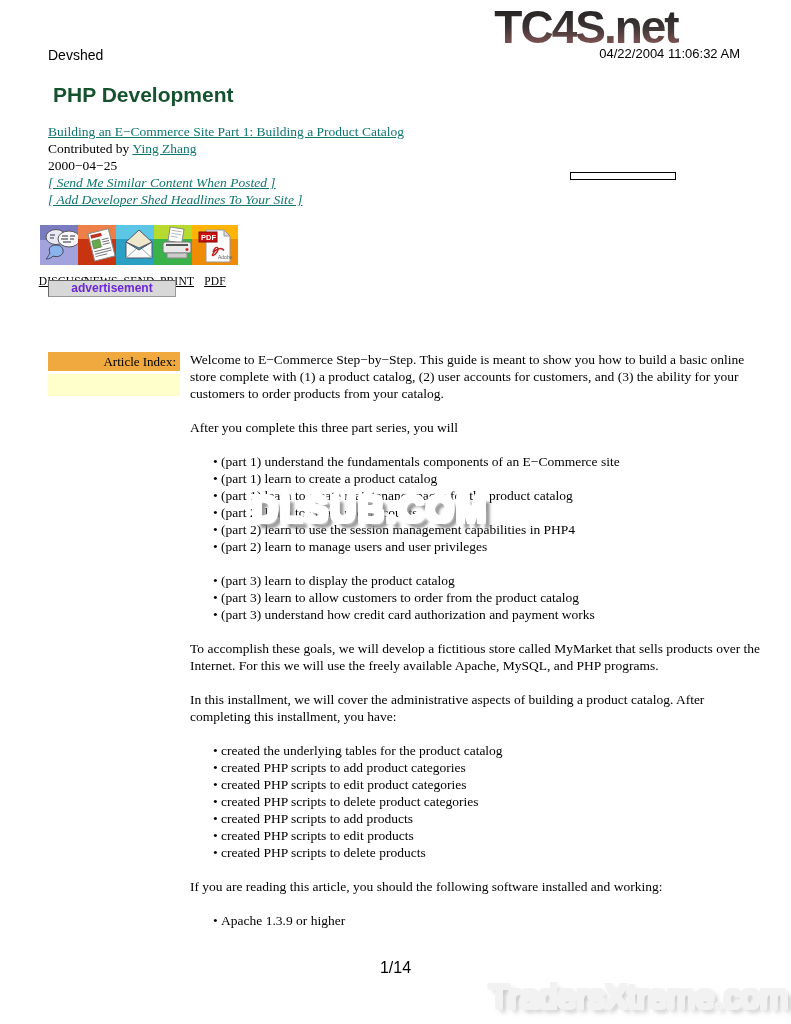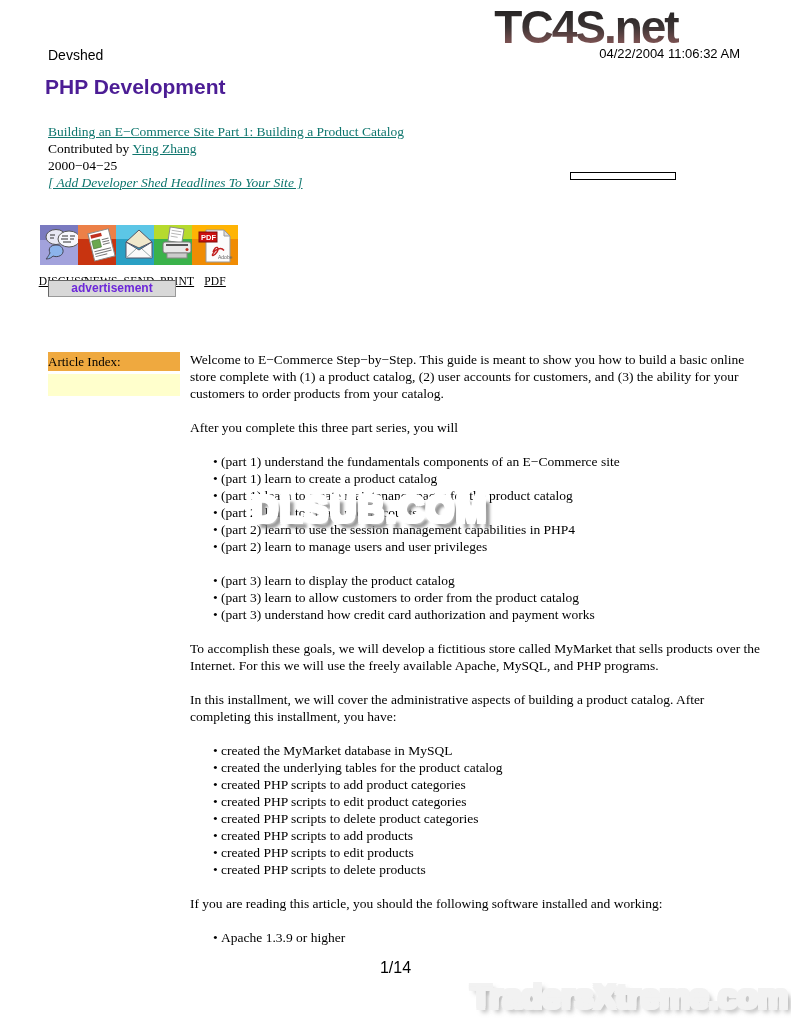--- a/index.html
+++ b/index.html
@@ -7,22 +7,22 @@
         font-family:"Liberation Serif",serif;color:#000;}
 
   
   .logo{position:absolute;top:0px;right:5px;width:400px;text-align:center;
         font-family:"Liberation Sans",sans-serif;font-weight:bold;font-size:46px;letter-spacing:-2px;
         background:linear-gradient(180deg,#1f1f1f 10%,#3c3434 50%,#8d5a5a 88%,#a87878 100%);
         -webkit-background-clip:text;background-clip:text;color:transparent;
         text-shadow:3px 3px 4px rgba(150,120,120,0.0);}
   .timestamp{position:absolute;top:46px;right:51px;font-family:"Liberation Sans",sans-serif;font-size:13px;}
   .sitename{position:absolute;top:47px;left:48px;font-family:"Liberation Sans",sans-serif;font-size:14px;}
-  .page-title{position:absolute;top:75px;left:45px;margin:0;font-family:"Liberation Sans",sans-serif;
-        font-size:21px;font-weight:bold;color:#4c1d95;}
+  .page-title{position:absolute;top:75px;left:45px;margin:8px;font-family:"Liberation Sans",sans-serif;
+        font-size:21px;font-weight:bold;color:#14532d;}
 
   
   .meta{position:absolute;top:123px;left:48px;font-size:13.5px;line-height:17px;}
   .meta a{color:#0f766e;}
   .title-link{text-decoration:underline;display:block;}
   .author{text-decoration:underline;margin-left:3px;}
   .bracket-link{display:block;font-style:italic;text-decoration:underline;}
   .hr-box{position:absolute;left:570px;top:172px;width:104px;height:6px;border:1px solid #000;background:#fff;}
 
   
@@ -31,41 +31,41 @@
   .tool-icon{width:46px;height:40px;cursor:pointer;}
   .tool-icon svg{display:block;}
   .tool-label{margin-top:10px;font-size:11.5px;letter-spacing:0.2px;color:#000;text-decoration:underline;cursor:pointer;}
   .ad-box{position:absolute;left:48px;top:280px;width:126px;height:15px;background:#d8d8d8;
         border:1px solid #666;border-right-color:#999;border-bottom-color:#999;
         font-family:"Liberation Sans",sans-serif;font-weight:bold;font-size:12px;color:#6d28d9;
         text-align:center;line-height:15px;}
 
   
   .index-label{position:absolute;left:48px;top:352px;width:128px;height:19px;background:#efa93f;
-        font-size:13px;line-height:19px;padding-right:4px;}
+        font-size:13px;line-height:19px;text-align:right;padding-right:4px;}
   .index-body{position:absolute;left:48px;top:374px;width:132px;height:22px;background:#ffffcc;}
 
   
   .content{position:absolute;left:177px;top:351px;width:584px;font-size:13.5px;line-height:17px;}
   .content p{margin:0 0 17px 13px;}
   .content ul{margin:0;padding:0 0 0 36px;list-style:none;}
   .content ul.gap{margin:17px 0;}
   .content ul.after-gap{margin:0 0 17px 0;}
   .content li::before{content:"\2022\00a0";}
 
   
   .wm-center{position:absolute;left:252px;top:489px;font-family:"Liberation Sans",sans-serif;
         font-weight:bold;font-size:36px;letter-spacing:2px;
         background:linear-gradient(180deg,#e8303c 15%,#c00f1c 55%,#8e0812 95%);
         -webkit-background-clip:text;background-clip:text;color:transparent;
         text-shadow:-2px -2px 0 #fff,2px -2px 0 #fff,-2px 2px 0 #fff,2px 2px 0 #fff,
                     -2px 0 0 #fff,2px 0 0 #fff,0 -2px 0 #fff,0 2px 0 #fff,
                     6px 6px 3px rgba(130,130,130,0.85);}
   .wm-bottom{position:absolute;right:3px;top:977px;font-family:"Liberation Sans",sans-serif;
-        font-weight:bold;font-size:34px;letter-spacing:0px;
+        font-weight:normal;font-size:34px;letter-spacing:0px;
         background:linear-gradient(180deg,#d4606a 10%,#bb3a44 55%,#952a32 95%);
         -webkit-background-clip:text;background-clip:text;color:transparent;
         text-shadow:-2px -2px 0 #f2f2f2,2px -2px 0 #f2f2f2,-2px 2px 0 #f2f2f2,2px 2px 0 #f2f2f2,
                     -2px 0 0 #f2f2f2,2px 0 0 #f2f2f2,0 -2px 0 #f2f2f2,0 2px 0 #f2f2f2,
                     4px 4px 5px rgba(140,140,140,0.8);}
 
   .page-num{position:absolute;left:0;right:0;top:959px;text-align:center;
         font-family:"Liberation Sans",sans-serif;font-size:16px;}
 </style>
 </head>
@@ -75,20 +75,21 @@
 
   <div class="logo">TC4S.net</div>
   <div class="timestamp">04/22/2004 11:06:32 AM</div>
   <div class="sitename">Devshed</div>
   <h1 class="page-title">PHP Development</h1>
 
   <div class="meta">
     <a class="title-link">Building an E−Commerce Site Part 1: Building a Product Catalog</a>
     <div><span>Contributed by</span><a class="author">Ying Zhang</a></div>
     <div>2000−04−25</div>
+    <a class="bracket-link">[ Send Me Similar Content When Posted ]</a>
     <a class="bracket-link">[ Add Developer Shed Headlines To Your Site ]</a>
   </div>
 
   <div class="hr-box"></div>
 
   <div class="toolbar">
 
     <div class="tool">
       <div class="tool-icon">
         <svg width="46" height="40" viewBox="0 0 46 40">
@@ -186,21 +187,20 @@
       <li>(part 2) learn to manage users and user privileges</li>
     </ul>
     <ul class="gap">
       <li>(part 3) learn to display the product catalog</li>
       <li>(part 3) learn to allow customers to order from the product catalog</li>
       <li>(part 3) understand how credit card authorization and payment works</li>
     </ul>
     <p>To accomplish these goals, we will develop a fictitious store called MyMarket that sells products over the Internet. For this we will use the freely available Apache, MySQL, and PHP programs.</p>
     <p>In this installment, we will cover the administrative aspects of building a product catalog. After completing this installment, you have:</p>
     <ul class="after-gap">
-      <li>created the MyMarket database in MySQL</li>
       <li>created the underlying tables for the product catalog</li>
       <li>created PHP scripts to add product categories</li>
       <li>created PHP scripts to edit product categories</li>
       <li>created PHP scripts to delete product categories</li>
       <li>created PHP scripts to add products</li>
       <li>created PHP scripts to edit products</li>
       <li>created PHP scripts to delete products</li>
     </ul>
     <p>If you are reading this article, you should the following software installed and working:</p>
     <ul>

